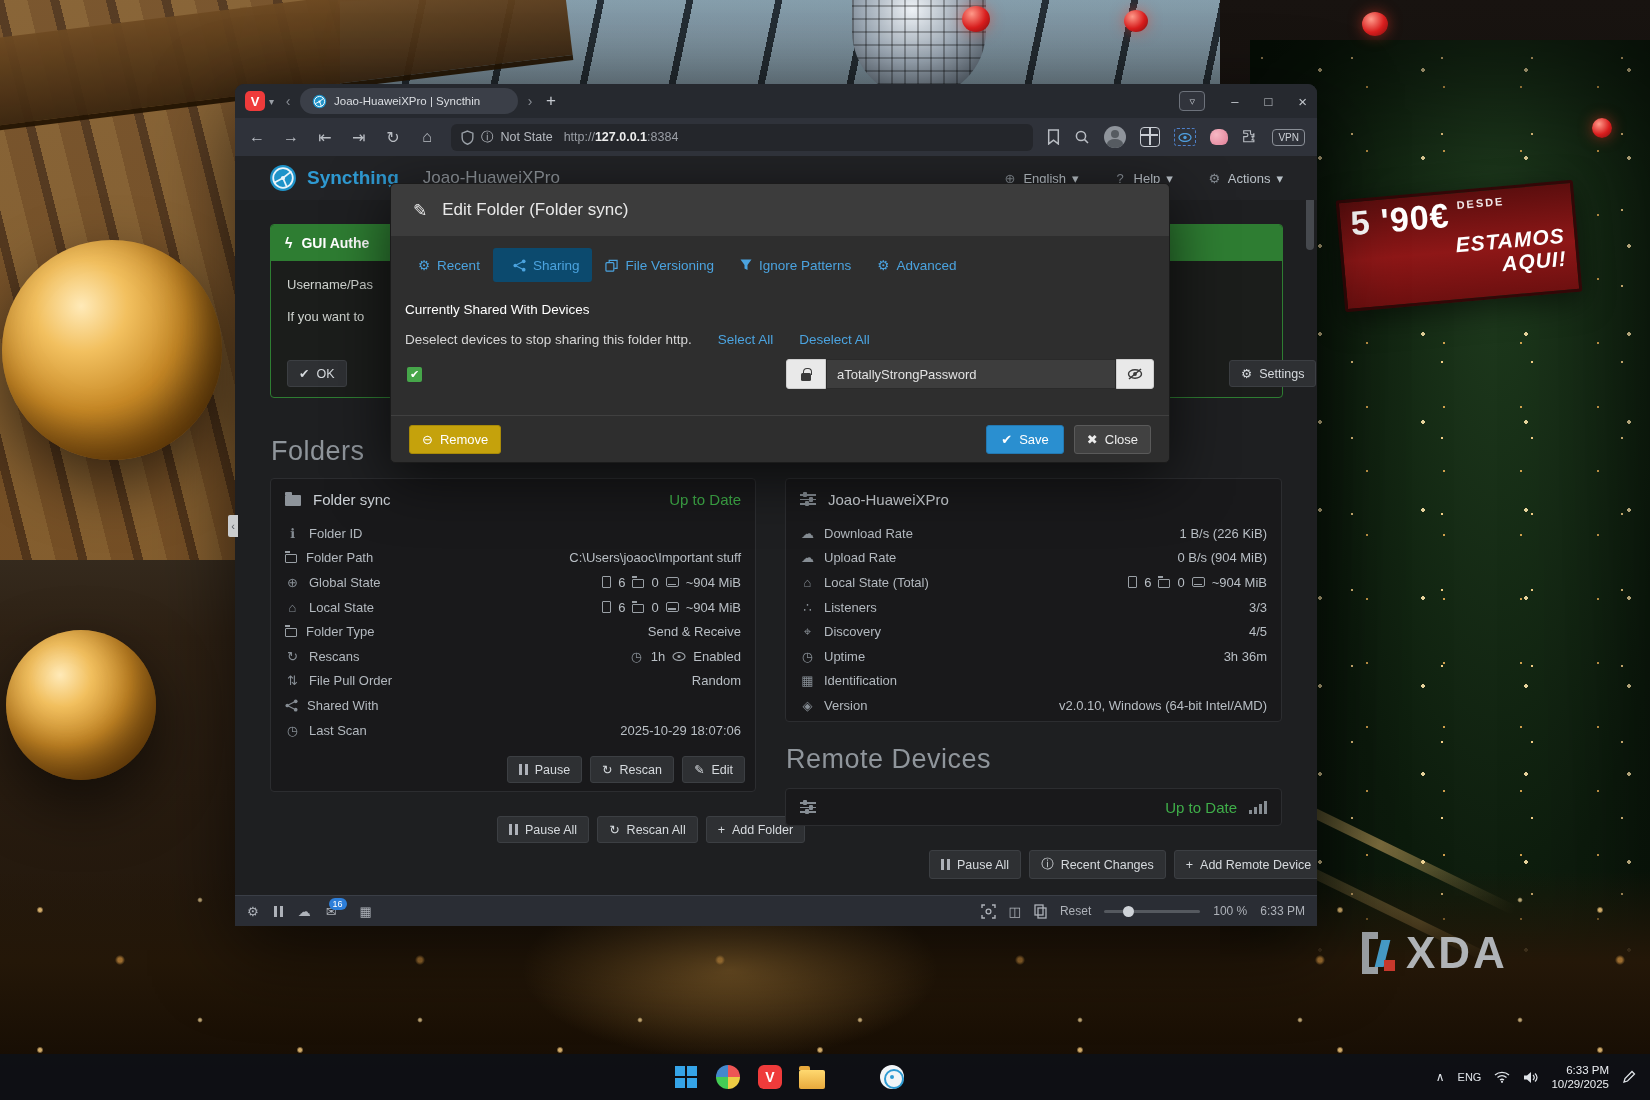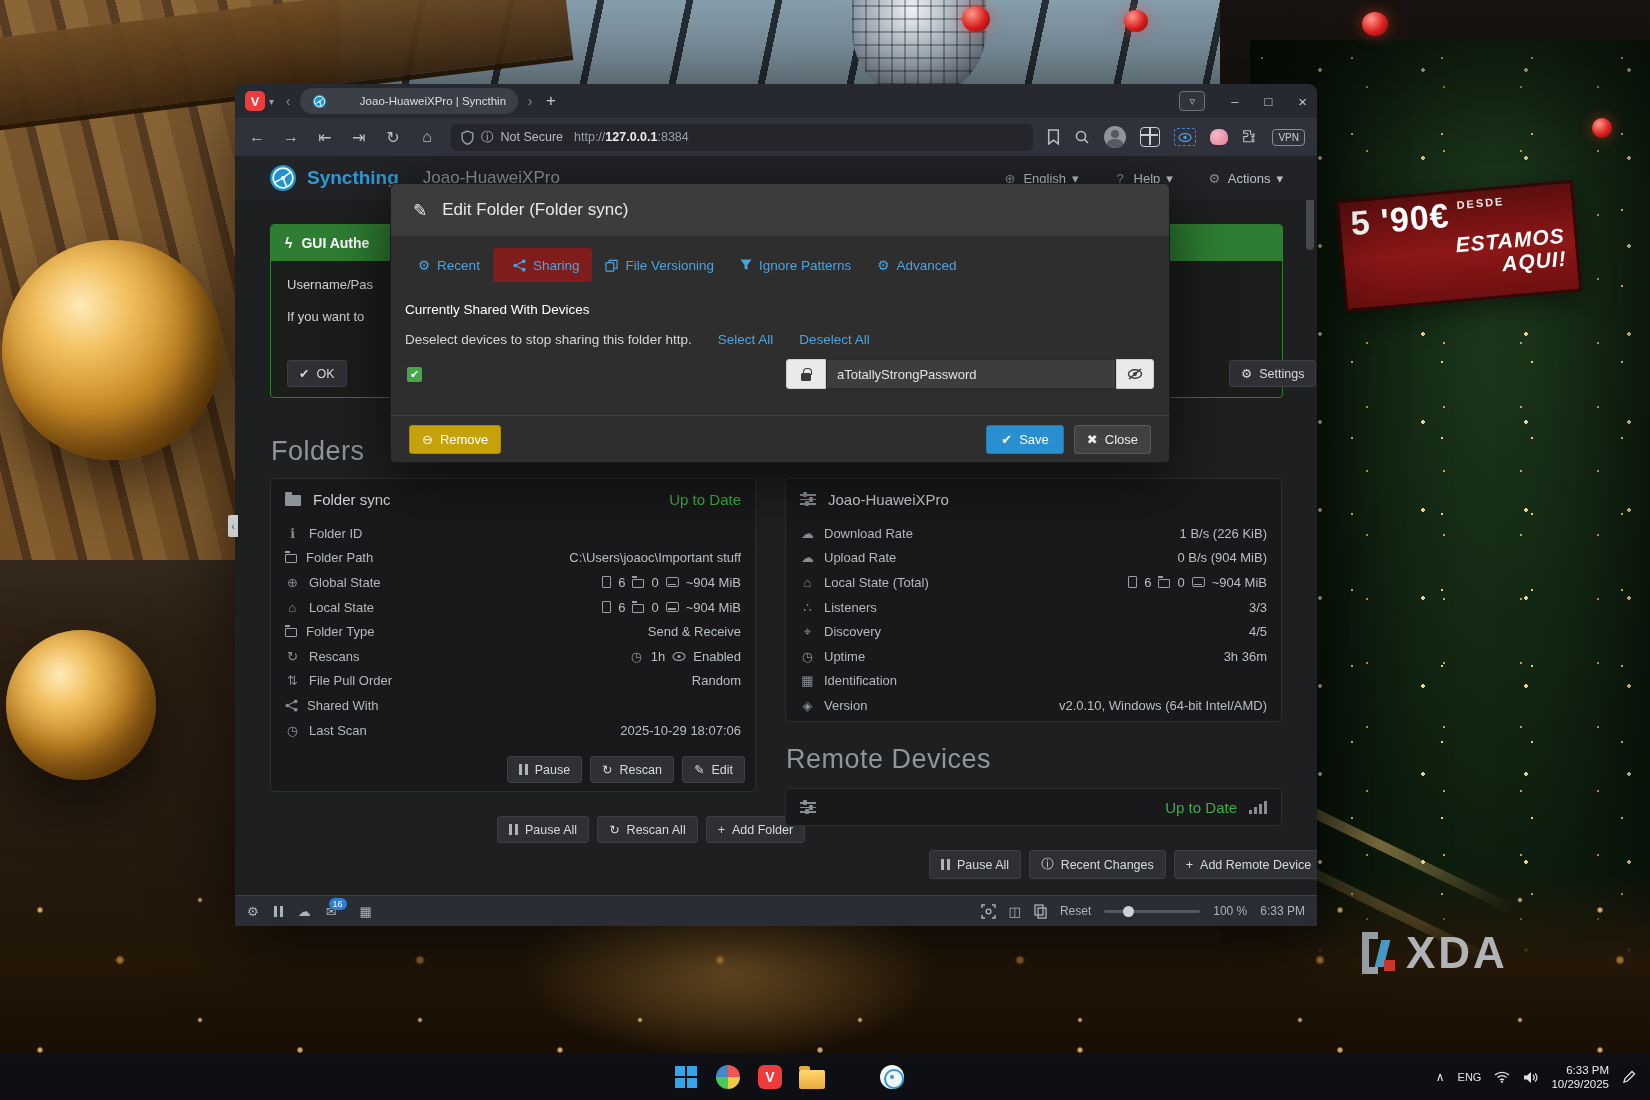--- a/index.html
+++ b/index.html
@@ -54,21 +54,21 @@
   .xda-brk{position:absolute;left:0;top:2px;width:16px;height:42px;border:7px solid #a7adb3;border-right:none;}
   .xda-blue{position:absolute;left:16px;top:10px;width:9px;height:27px;background:#4aa7d8;transform:skewX(-14deg);}
   .xda-red{position:absolute;left:22px;top:30px;width:11px;height:11px;background:#d63c31;}
   .xda-text{font-size:44px;font-weight:bold;color:#bcc1c6;letter-spacing:3px;}
 
   
   .bw{position:absolute;left:235px;top:84px;width:1082px;height:842px;border-radius:9px 9px 0 0;
     background:#26292f;box-shadow:0 24px 80px rgba(0,0,0,.6);}
   .tabbar{position:absolute;left:0;top:0;right:0;height:34px;background:#26292f;border-radius:9px 9px 0 0;display:flex;align-items:center;padding:0 10px;color:#c7cbd1;}
   .vvbadge{width:20px;height:20px;border-radius:5px;background:#ef3b3b;color:#fff;font-weight:bold;font-size:13px;display:flex;align-items:center;justify-content:center;}
-  .tab-pill{display:flex;align-items:center;gap:7px;height:26px;width:218px;background:#3b3f48;border-radius:13px;padding:0 12px;margin:0 4px;color:#dcdfe3;font-size:11.5px;white-space:nowrap;overflow:hidden;justify-content:space-between;}
+  .tab-pill{display:flex;align-items:center;gap:7px;height:26px;width:218px;background:#3b3f48;border-radius:13px;padding:0 12px;margin:0 4px;color:#dcdfe3;font-size:11.5px;white-space:nowrap;overflow:hidden;}
   .tchev{color:#8a8f96;font-size:14px;width:16px;text-align:center;}
   .winctl{margin-left:auto;display:flex;align-items:center;gap:26px;color:#c3c7cd;font-size:13px;}
   .stackbox{width:26px;height:20px;border:1px solid #6d727b;border-radius:4px;display:flex;align-items:center;justify-content:center;font-size:11px;background:#31343c;}
   .toolbar{position:absolute;left:0;top:34px;right:0;height:38px;background:#2f323a;display:flex;align-items:center;gap:14px;padding:0 12px;color:#b9bdc3;font-size:16px;}
   .navic{width:20px;text-align:center;color:#b9bdc3;}
   .urlbox{flex:1;height:27px;background:#24262b;border-radius:6px;display:flex;align-items:center;gap:7px;padding:0 10px;font-size:12.5px;color:#b6bac0;}
   .url-host{color:#ececec;font-weight:bold;}
   .url-dim{color:#9a9ea5;}
   .avatar{width:22px;height:22px;border-radius:50%;background:#8f949b;position:relative;overflow:hidden;}
   .avatar::before{content:"";position:absolute;left:7px;top:4px;width:8px;height:8px;border-radius:50%;background:#565b61;}
@@ -128,21 +128,21 @@
   .sigbars i{width:3px;background:#878d93;}
   .panel-foot{position:absolute;right:10px;bottom:8px;display:flex;gap:8px;}
   .btnrow{position:absolute;display:flex;gap:8px;}
 
   
   .modal{position:absolute;left:155px;top:27px;width:780px;height:280px;background:#2e2e2e;border-radius:5px;
     box-shadow:0 14px 60px rgba(0,0,0,.65);border:1px solid #1b1b1b;}
   .modal-h{height:52px;background:#3c3c3c;border-radius:5px 5px 0 0;display:flex;align-items:center;gap:15px;padding:0 22px;color:#e9e9e9;font-size:17px;}
   .tabs{position:absolute;left:14px;top:64px;display:flex;}
   .tab{display:flex;align-items:center;gap:7px;color:#4ba3df;font-size:13.5px;padding:9px 13px;border-radius:3px;}
-  .tab.active{background:#7f1d1d;padding-left:20px;}
+  .tab.active{background:#0c4a6e;padding-left:20px;}
   .m-sec{position:absolute;left:14px;top:118px;color:#fff;font-weight:normal;font-size:13.5px;}
   .m-inst{position:absolute;left:14px;top:148px;display:flex;gap:26px;font-size:13.5px;color:#d6d6d6;}
   .m-link{color:#4ba3df;}
   .chk{position:absolute;left:16px;top:183px;width:15px;height:15px;background:#46a64a;border-radius:2px;color:#fff;font-size:11px;display:flex;align-items:center;justify-content:center;}
   .pwgroup{position:absolute;left:395px;top:175px;height:30px;display:flex;}
   .pw-addon{width:40px;background:#e9e9e9;display:flex;align-items:center;justify-content:center;border:1px solid #cfcfcf;}
   .pw-addon.l{border-radius:3px 0 0 3px;}
   .pw-addon.r{width:38px;border-radius:0 3px 3px 0;}
   .pw-input{width:290px;background:#3d3d3d;border:1px solid #2a2a2a;color:#e2e2e2;font-size:13px;padding:0 10px;display:flex;align-items:center;}
   .lockcss{width:10px;height:8px;background:#3a3a3a;border-radius:1.5px;position:relative;margin-top:5px;}
@@ -245,21 +245,21 @@
       <span class="navic">→</span>
       <span class="navic">⇤</span>
       <span class="navic">⇥</span>
       <span class="navic">↻</span>
       <span class="navic">⌂</span>
       <div class="urlbox">
         <svg width="13" height="15" viewBox="0 0 12 14">
           <path d="M6 1 L11 3 V7 C11 10.4 8.8 12.4 6 13.3 C3.2 12.4 1 10.4 1 7 V3 Z" fill="none" stroke="#9aa0a7" stroke-width="1.3"></path>
         </svg>
         <span>ⓘ</span>
-        <span>Not Secure</span>
+        <span>Not State</span>
         <span style="margin-left:4px;">
           <span class="url-dim">http://</span><span class="url-host">127.0.0.1</span><span class="url-dim">:8384</span>
         </span>
       </div>
       <svg width="13" height="16" viewBox="0 0 12 15">
         <path d="M1.5 1 H10.5 V14 L6 10.5 L1.5 14 Z" fill="none" stroke="#b9bdc3" stroke-width="1.4"></path>
       </svg>
       <svg width="16" height="16" viewBox="0 0 16 16">
         <circle cx="7" cy="7" r="4.6" fill="none" stroke="#b9bdc3" stroke-width="1.5"></circle>
           <line x1="10.4" y1="10.4" x2="14" y2="14" stroke="#b9bdc3" stroke-width="1.5"></line>

